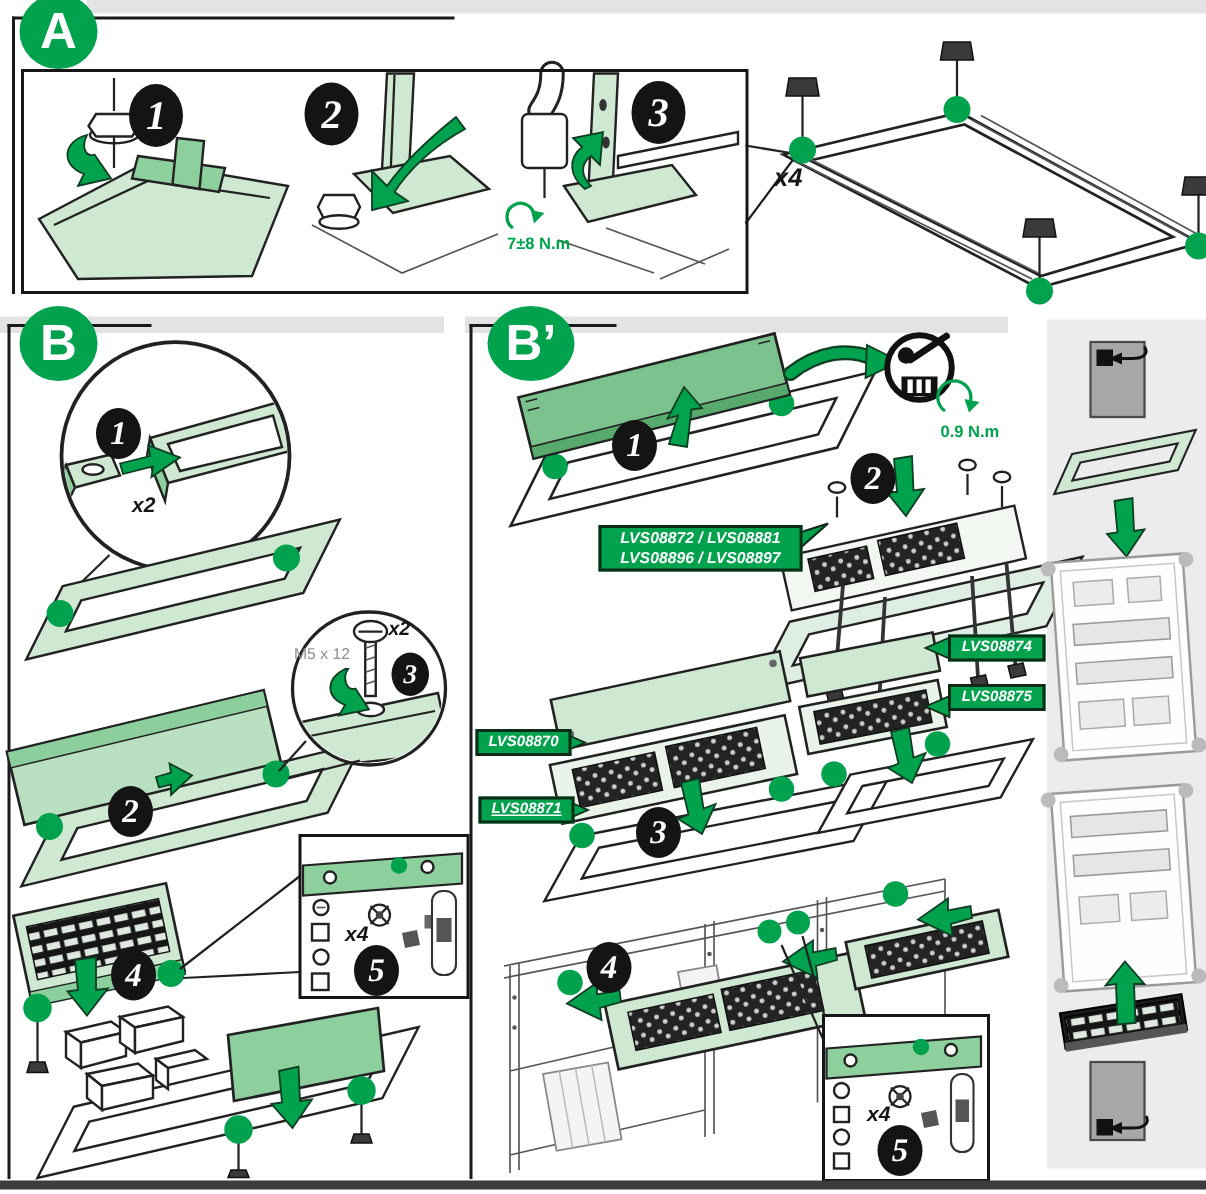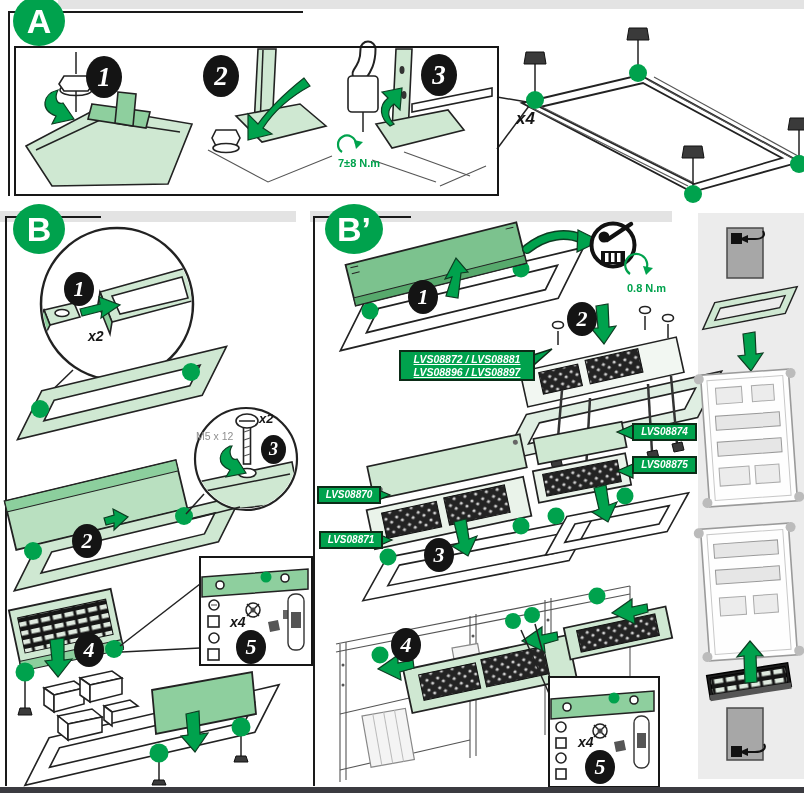--- a/index.html
+++ b/index.html
@@ -487,26 +487,26 @@
   <div class="abs step-badge md" style="left:424px;top:538px;">3</div>
   <div class="abs step-badge md" style="left:391px;top:628px;">4</div>
   <div class="abs step-badge md" style="left:585px;top:750px;">5</div>
 
   <div class="abs torque" style="left:338px;top:157px;">7±8 N.m</div>
   <div class="abs qty" style="left:516px;top:109px;font-size:17px;">x4</div>
   <div class="abs qty" style="left:88px;top:328px;font-size:14px;">x2</div>
   <div class="abs spec" style="left:196px;top:430px;">M5 x 12</div>
   <div class="abs qty" style="left:259px;top:411px;font-size:13px;">x2</div>
   <div class="abs qty" style="left:230px;top:614px;font-size:14px;">x4</div>
-  <div class="abs torque" style="left:627px;top:282px;">0.8 N.m</div>
+  <div class="abs torque" style="left:627px;top:282px;">0.9 N.m</div>
   <div class="abs qty" style="left:578px;top:734px;font-size:14px;">x4</div>
 
-  <div class="abs kit-label" style="left:399px;top:350px;width:126px;text-decoration:underline;">
+  <div class="abs kit-label" style="left:399px;top:350px;width:126px;">
     <div>LVS08872 / LVS08881</div>
     <div>LVS08896 / LVS08897</div>
   </div>
   <div class="abs part-label" style="left:317px;top:486px;width:56px;">LVS08870</div>
-  <div class="abs part-label" style="left:319px;top:531px;width:56px;">LVS08871</div>
+  <div class="abs part-label" style="left:319px;top:531px;width:56px;text-decoration:underline;">LVS08871</div>
   <div class="abs part-label" style="left:632px;top:423px;width:57px;">LVS08874</div>
   <div class="abs part-label" style="left:632px;top:456px;width:57px;">LVS08875</div>
 
   <div class="abs" style="left:0;top:787px;width:804px;height:6px;background:var(--rule_dark);"></div>
 </div>
 
 </body></html>

